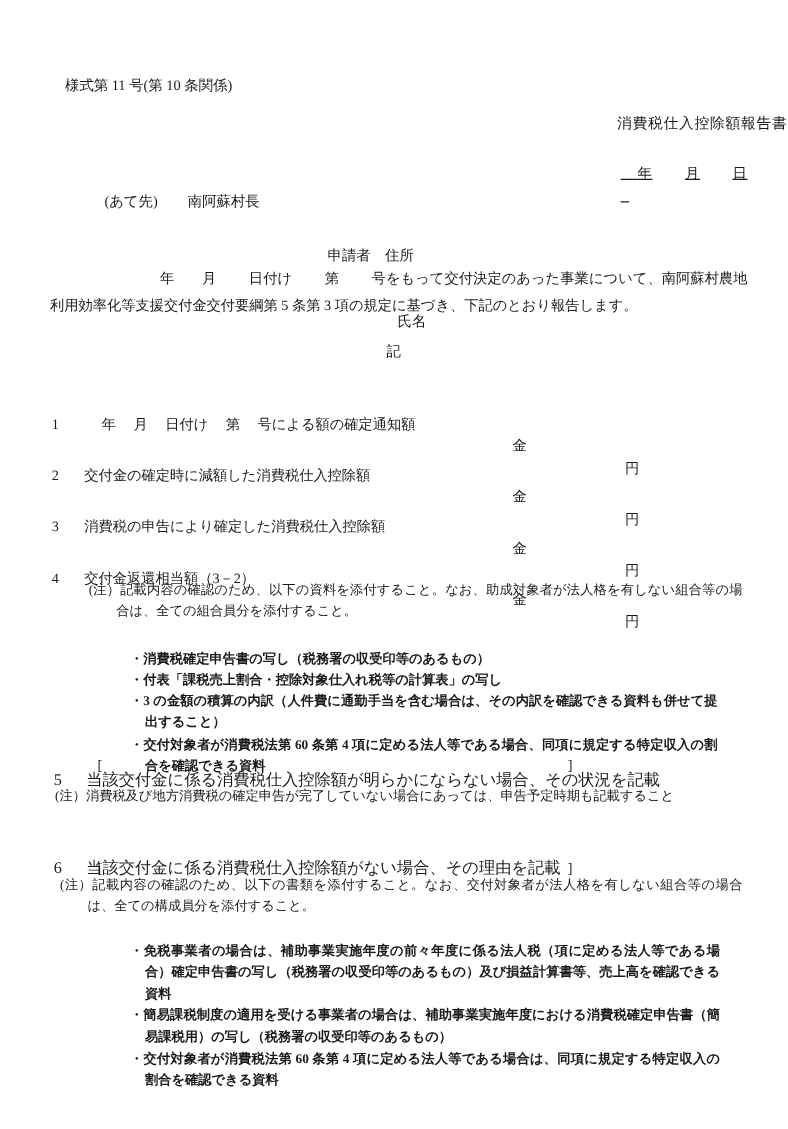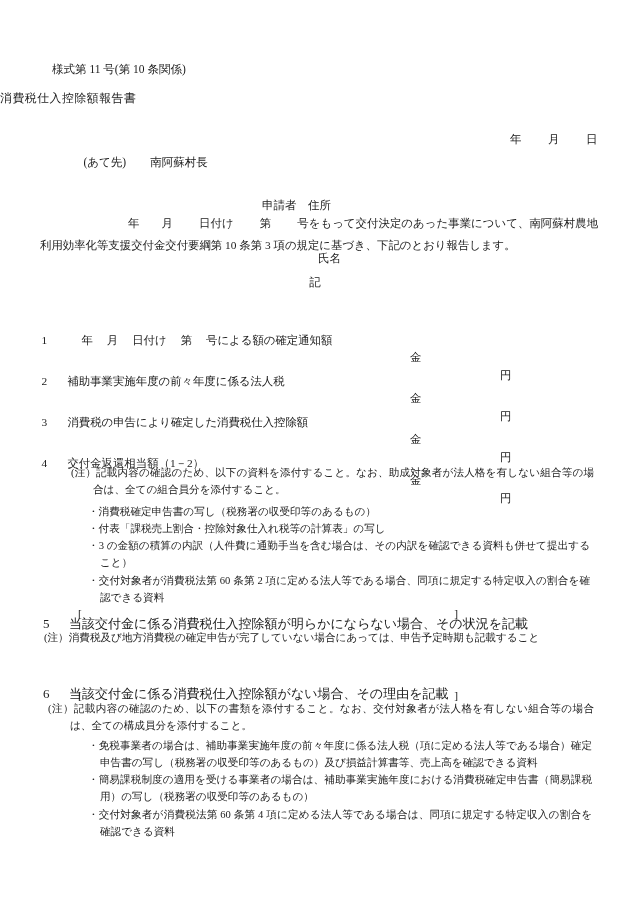--- a/index.html
+++ b/index.html
@@ -26,31 +26,32 @@
 
   
   .form-no {
     left: 52px; top: 61px;
     font-size: 11.5px;
   }
 
   
   .doc-title {
     left: 0; right: 0; top: 89px;
-    text-align: left;
+    text-align: right;
     white-space: pre;
     font-size: 11.8px;
     letter-spacing: 0.6px;
   }
 
   
   .date-line {
     right: 32px; top: 113px;
     font-size: 11.5px;
     letter-spacing: 0.5px;
+    text-decoration: underline;
   }
   .date-line .gap { display: inline-block; width: 26px; }
 
   
   .addressee {
     left: 72px; top: 136px;
     font-size: 11.5px;
   }
   .addressee .sp { display: inline-block; width: 24px; }
 
@@ -110,24 +111,25 @@
   .note .hang {
     display: block;
     padding-left: 22px;
     text-indent: -22px;
   }
   .note-1 { left: 48px; right: 36px; top: 464px; margin-left: 23px; }
   .note-2 { left: 44px; right: 36px; top: 629px; }
   .note-3 { left: 48px; right: 36px; top: 700px; }
 
   .bullets {
-    margin: 0; padding: 0;
+    margin: 16px; padding: 0;
     list-style: none;
     font-size: 10.6px;
     line-height: 1.62;
+    font-weight: bold;
   }
   .bullets li {
     padding-left: 12px;
     text-indent: -12px;
     text-align: justify;
   }
   .bullets li::before {
     content: "・";
   }
   .bl-1 { position: absolute; left: 88px; right: 40px; top: 503px; }
@@ -167,57 +169,57 @@
   <div class="abs addressee">
     <span>(あて先)</span><span class="sp"></span><span>南阿蘇村長</span>
   </div>
 
   <div class="abs applicant">
     <div><span>申請者</span>　<span>住所</span></div>
     <div class="row2"><span>氏名</span></div>
   </div>
 
   <div class="abs statement">
-    <span class="indent"></span><span>年</span><span class="s1"></span><span>月</span><span class="s2"></span><span>日付け</span><span class="s2"></span><span>第</span><span class="s2"></span><span>号をもって交付決定のあった事業について、南阿蘇村農地利用効率化等支援交付金交付要綱第 10 条第 3 項の規定に基づき、下記のとおり報告します。</span>
+    <span class="indent"></span><span>年</span><span class="s1"></span><span>月</span><span class="s2"></span><span>日付け</span><span class="s2"></span><span>第</span><span class="s2"></span><span>号をもって交付決定のあった事業について、南阿蘇村農地利用効率化等支援交付金交付要綱第 5 条第 3 項の規定に基づき、下記のとおり報告します。</span>
   </div>
 
   <div class="abs kiji">記</div>
 
   <div class="abs amount-row r1">
     <span class="num">1</span><span>年</span><span class="gapB"></span><span>月</span><span class="gapB"></span><span>日付け</span><span class="gapB"></span><span>第</span><span class="gapB"></span><span>号による額の確定通知額</span>
     <span class="kin">金</span>
     <span class="yen">円</span>
   </div>
 
   <div class="abs amount-row r2">
-    <span class="num">2</span><span>補助事業実施年度の前々年度に係る法人税</span>
+    <span class="num">2</span><span>交付金の確定時に減額した消費税仕入控除額</span>
     <span class="kin">金</span>
     <span class="yen">円</span>
   </div>
 
   <div class="abs amount-row r3">
     <span class="num">3</span><span>消費税の申告により確定した消費税仕入控除額</span>
     <span class="kin">金</span>
     <span class="yen">円</span>
   </div>
 
   <div class="abs amount-row r4">
-    <span class="num">4</span><span>交付金返還相当額（1－2）</span>
+    <span class="num">4</span><span>交付金返還相当額（3－2）</span>
     <span class="kin">金</span>
     <span class="yen">円</span>
   </div>
 
   <div class="abs note note-1">
     <span class="hang">(注）記載内容の確認のため、以下の資料を添付すること。なお、助成対象者が法人格を有しない組合等の場合は、全ての組合員分を添付すること。</span>
   </div>
   <ul class="bullets bl-1">
     <li>消費税確定申告書の写し（税務署の収受印等のあるもの）</li>
     <li>付表「課税売上割合・控除対象仕入れ税等の計算表」の写し</li>
     <li>3 の金額の積算の内訳（人件費に通勤手当を含む場合は、その内訳を確認できる資料も併せて提出すること）</li>
-    <li>交付対象者が消費税法第 60 条第 2 項に定める法人等である場合、同項に規定する特定収入の割合を確認できる資料</li>
+    <li>交付対象者が消費税法第 60 条第 4 項に定める法人等である場合、同項に規定する特定収入の割合を確認できる資料</li>
   </ul>
 
   <div class="abs entry-item entry-5">
     <span class="num">5</span><span>当該交付金に係る消費税仕入控除額が明らかにならない場合、その状況を記載</span>
   </div>
   <div class="bracket br-5">
     <span class="open">[</span>
     <span class="close">]</span>
   </div>
 

